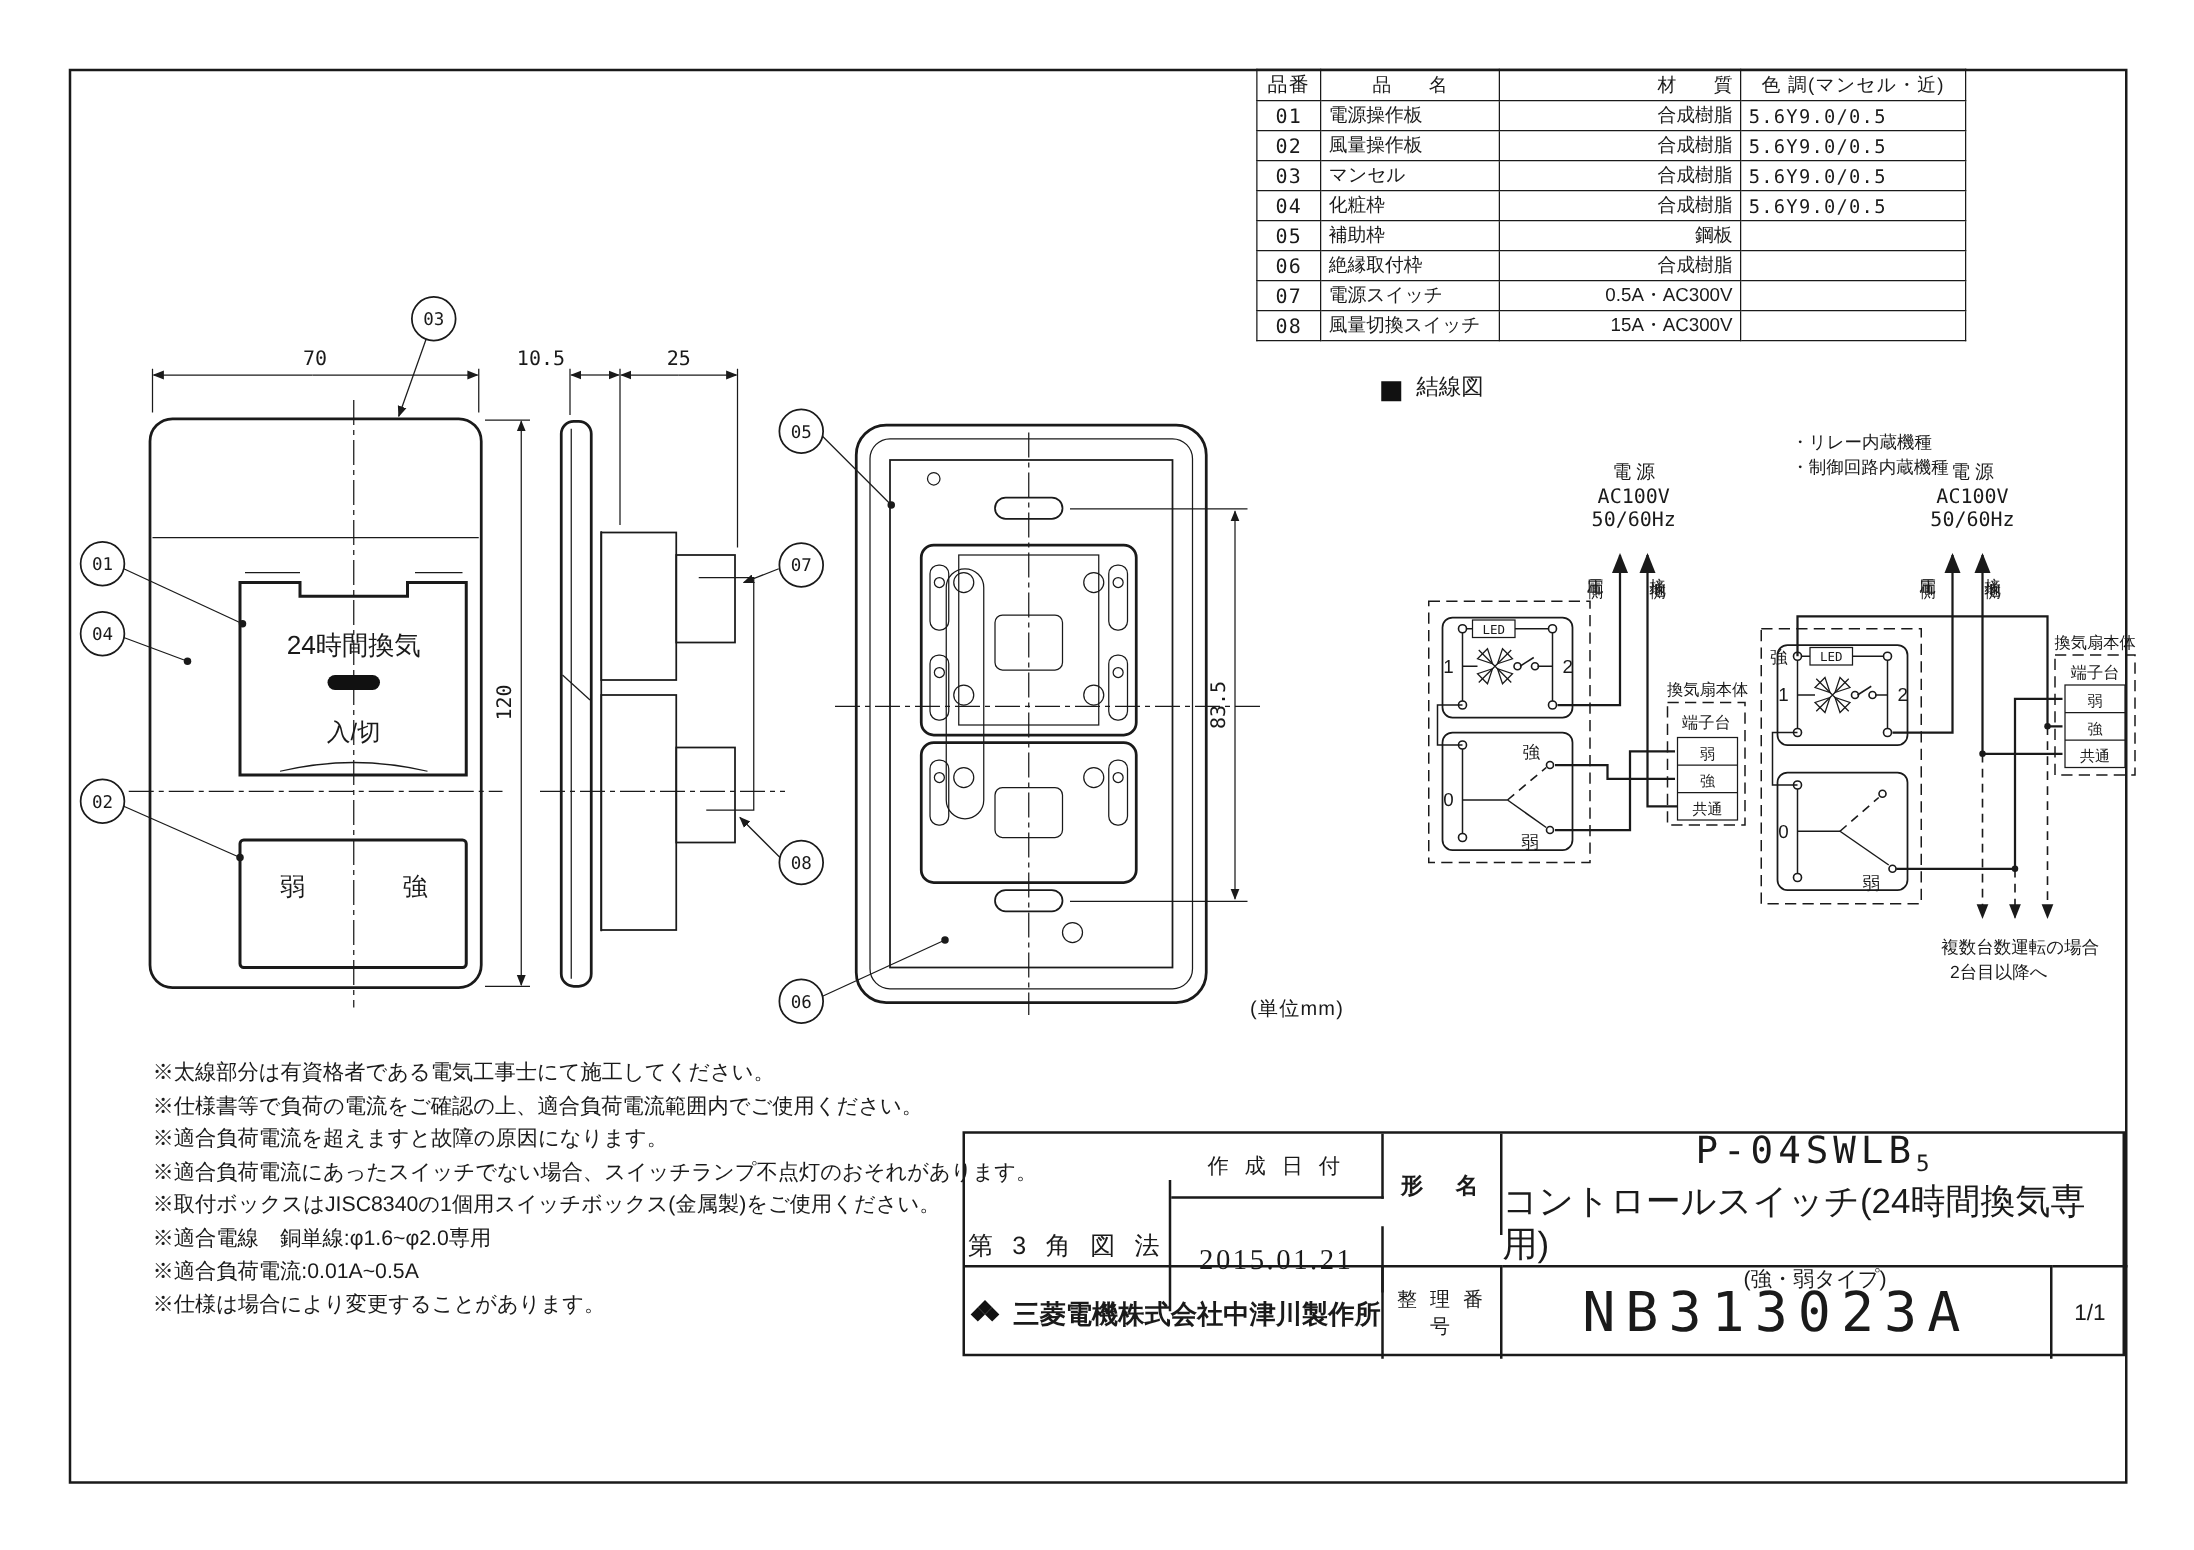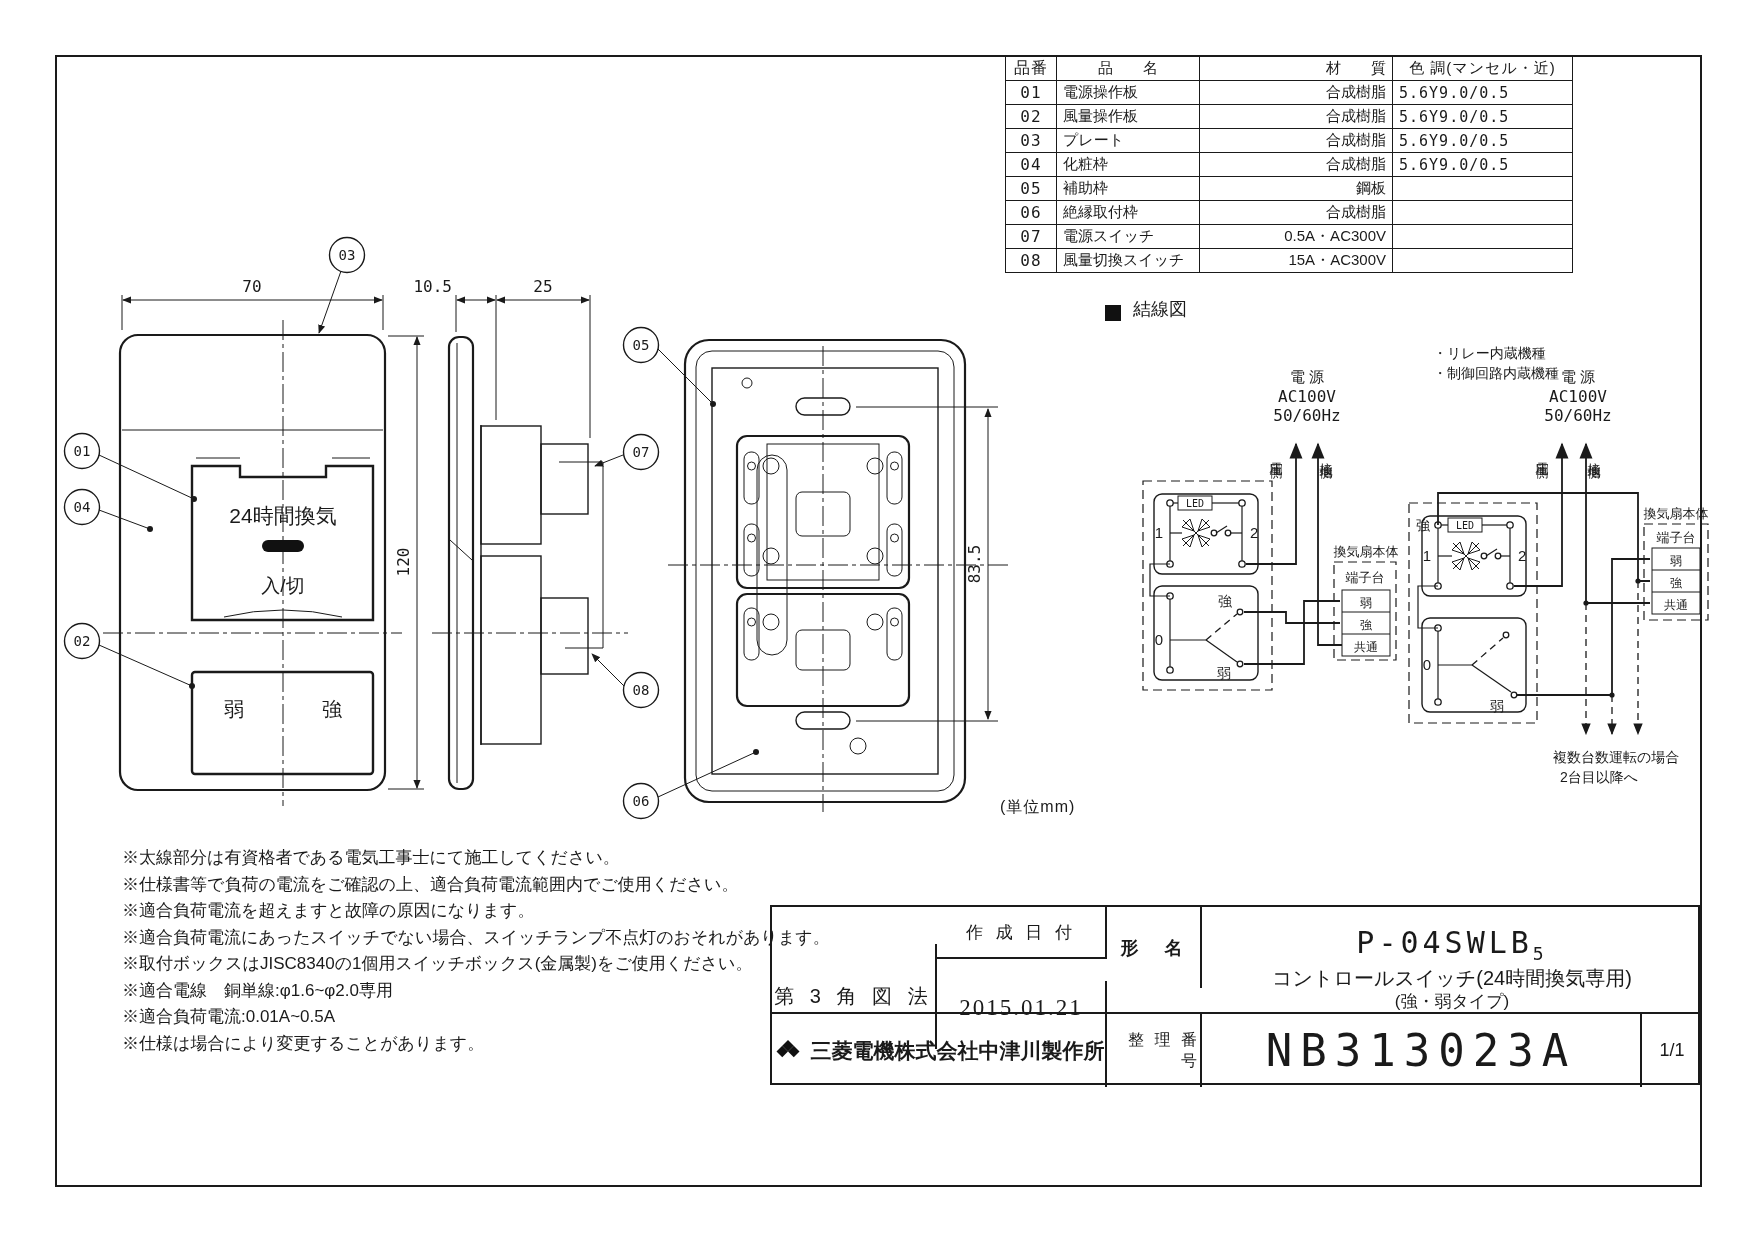--- a/index.html
+++ b/index.html
@@ -52,26 +52,26 @@
       font-size:20px;letter-spacing:5px;margin-top:37px;}
   .tb-datelabel{left:165px;top:0;width:170px;height:52px;border-right:2px solid #1a1a1a;
       border-bottom:2px solid #1a1a1a;font-size:17px;letter-spacing:4px;}
   .tb-date{left:165px;top:52px;width:170px;height:53px;border-right:2px solid #1a1a1a;
       font-size:23px;font-family:Liberation Serif, serif;letter-spacing:2px;margin-top:22px;}
   .tb-modellabel{left:335px;top:0;width:95px;height:81px;border-right:2px solid #1a1a1a;
       font-size:18px;letter-spacing:4px;font-weight:bold;}
   .tb-model{left:430px;top:0;width:500px;height:105px;flex-direction:column;line-height:1.25;}
   .tb-model .m1{font-size:30px;font-family:"DejaVu Sans Mono",monospace;letter-spacing:4px;margin-top:17px;}
   .tb-model .m1 sub{font-size:18px;}
-  .tb-model .m2{font-size:20px;}
+  .tb-model .m2{font-size:28px;}
   .tb-model .m3{font-size:17px;}
   .tb-company{left:0;top:105px;width:335px;height:75px;border-top:2px solid #1a1a1a;
       border-right:2px solid #1a1a1a;gap:8px;font-size:21px;font-weight:bold;}
   .tb-numlabel{left:335px;top:105px;width:95px;height:75px;border-top:2px solid #1a1a1a;
-      border-right:2px solid #1a1a1a;font-size:16px;letter-spacing:3px;text-align:right;}
+      border-right:2px solid #1a1a1a;font-size:16px;letter-spacing:3px;text-align:center;}
   .tb-number{left:430px;top:105px;width:440px;height:75px;border-top:2px solid #1a1a1a;
       border-right:2px solid #1a1a1a;font-size:44px;font-family:"DejaVu Sans Mono",monospace;letter-spacing:8px;}
   .tb-sheet{left:870px;top:105px;width:60px;height:75px;border-top:2px solid #1a1a1a;font-size:18px;}
   .note-line{white-space:nowrap;}
 </style>
 </head>
 <body>
 
 <div id="canvas">
   <div id="frame" class="abs"></div>
@@ -386,21 +386,21 @@
 
     <tr>
       <td class="c-no mono">02</td>
       <td class="c-name">風量操作板</td>
       <td class="c-mat">合成樹脂</td>
       <td class="c-col mono">5.6Y9.0/0.5</td>
     </tr>
 
     <tr>
       <td class="c-no mono">03</td>
-      <td class="c-name">プレート</td>
+      <td class="c-name">マンセル</td>
       <td class="c-mat">合成樹脂</td>
       <td class="c-col mono">5.6Y9.0/0.5</td>
     </tr>
 
     <tr>
       <td class="c-no mono">04</td>
       <td class="c-name">化粧枠</td>
       <td class="c-mat">合成樹脂</td>
       <td class="c-col mono">5.6Y9.0/0.5</td>
     </tr>

